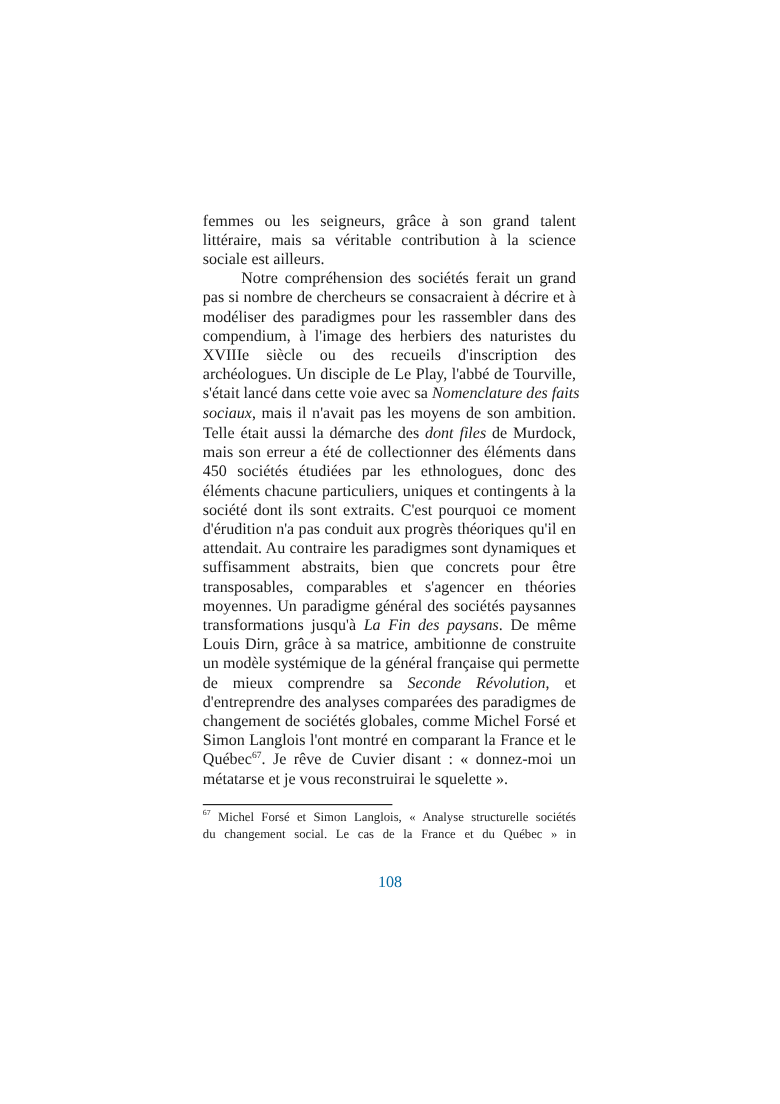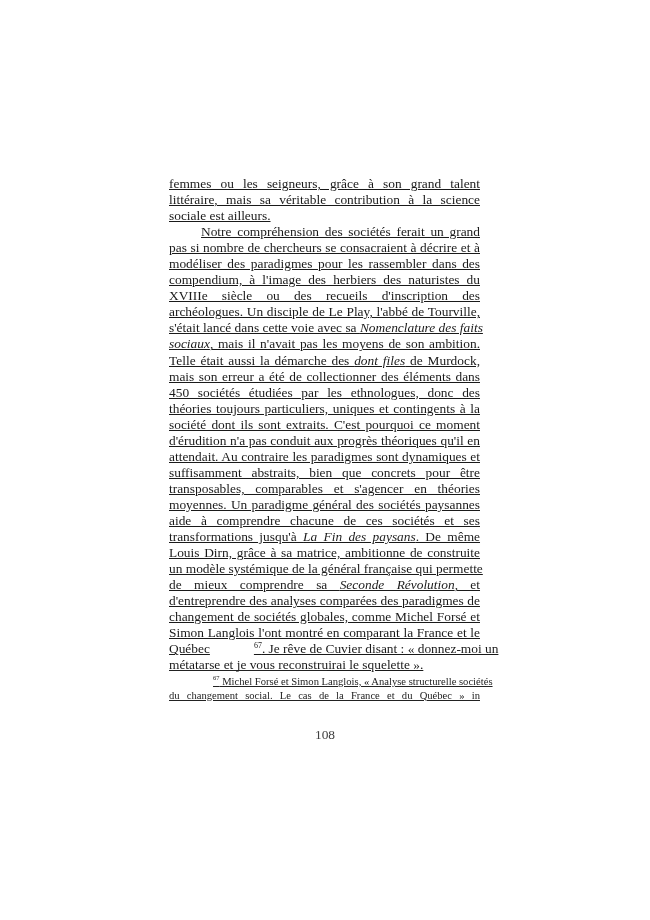--- a/index.html
+++ b/index.html
@@ -1,56 +1,55 @@
 <!DOCTYPE html>
 <html><head>
 <meta charset="utf-8">
 <style>
   html, body { margin: 0; padding: 0; background: #ffffff; }
   body { width: 650px; height: 920px; position: relative; overflow: hidden;
          font-family: "Liberation Serif", "DejaVu Serif", serif; color: #1a1a1a; }
   .page { position: absolute; left: 169px; top: 176px; width: 311px; }
   .body-text { font-size: 13.4px; line-height: 16.05px; text-align: justify; }
-  .ln { display: block; text-align: justify; text-align-last: justify; white-space: nowrap; text-decoration: underline; }
+  .ln { display: block; text-align: justify; text-align-last: justify; white-space: nowrap; }
   .ln.last { text-align-last: left; }
   i { font-style: italic; }
-  sup { font-size: 8px; vertical-align: super; line-height: 0; margin-left: 44px; }
+  sup { font-size: 8px; vertical-align: super; line-height: 0; }
   .rule { position: absolute; left: 169px; top: 670px; width: 158px; height: 0; border-top: 1px solid #222; }
   .footnote { position: absolute; left: 169px; top: 675px; width: 311px; font-size: 10.6px; line-height: 13.6px; color: #222; }
   .footnote .ln { white-space: nowrap; }
   .footnote sup { font-size: 6.5px; }
-  .page-number { position: absolute; left: 0; width: 650px; top: 727px; text-align: center; font-size: 13.4px; color: #404040; }
+  .page-number { position: absolute; left: 0; width: 650px; top: 727px; text-align: center; font-size: 13.4px; color: #0369a1; }
 </style>
 </head>
 <body>
 
 <div class="page">
   <div class="body-text" id="body-text">
       <span class="ln">femmes ou les seigneurs, grâce à son grand talent</span>
       <span class="ln">littéraire, mais sa véritable contribution à la science</span>
       <span class="ln last">sociale est ailleurs.</span>
       <span class="ln" style="text-indent: 32px;">Notre compréhension des sociétés ferait un grand</span>
       <span class="ln">pas si nombre de chercheurs se consacraient à décrire et à</span>
       <span class="ln">modéliser des paradigmes pour les rassembler dans des</span>
       <span class="ln">compendium, à l'image des herbiers des naturistes du</span>
       <span class="ln">XVIIIe siècle ou des recueils d'inscription des</span>
       <span class="ln">archéologues. Un disciple de Le Play, l'abbé de Tourville,</span>
       <span class="ln">s'était lancé dans cette voie avec sa <i>Nomenclature des faits</i></span>
       <span class="ln"><i>sociaux</i>, mais il n'avait pas les moyens de son ambition.</span>
       <span class="ln">Telle était aussi la démarche des <i>dont files</i> de Murdock,</span>
       <span class="ln">mais son erreur a été de collectionner des éléments dans</span>
       <span class="ln">450 sociétés étudiées par les ethnologues, donc des</span>
-      <span class="ln">théories toujours particuliers, uniques et contingents à la</span>
+      <span class="ln">éléments chacune particuliers, uniques et contingents à la</span>
       <span class="ln">société dont ils sont extraits. C'est pourquoi ce moment</span>
       <span class="ln">d'érudition n'a pas conduit aux progrès théoriques qu'il en</span>
       <span class="ln">attendait. Au contraire les paradigmes sont dynamiques et</span>
       <span class="ln">suffisamment abstraits, bien que concrets pour être</span>
       <span class="ln">transposables, comparables et s'agencer en théories</span>
       <span class="ln">moyennes. Un paradigme général des sociétés paysannes</span>
-      <span class="ln">aide à comprendre chacune de ces sociétés et ses</span>
       <span class="ln">transformations jusqu'à <i>La Fin des paysans</i>. De même</span>
       <span class="ln">Louis Dirn, grâce à sa matrice, ambitionne de construite</span>
       <span class="ln">un modèle systémique de la général française qui permette</span>
       <span class="ln">de mieux comprendre sa <i>Seconde Révolution</i>, et</span>
       <span class="ln">d'entreprendre des analyses comparées des paradigmes de</span>
       <span class="ln">changement de sociétés globales, comme Michel Forsé et</span>
       <span class="ln">Simon Langlois l'ont montré en comparant la France et le</span>
       <span class="ln">Québec<sup>67</sup>. Je rêve de Cuvier disant : « donnez-moi un</span>
       <span class="ln last">métatarse et je vous reconstruirai le squelette ».</span>
     </div>

